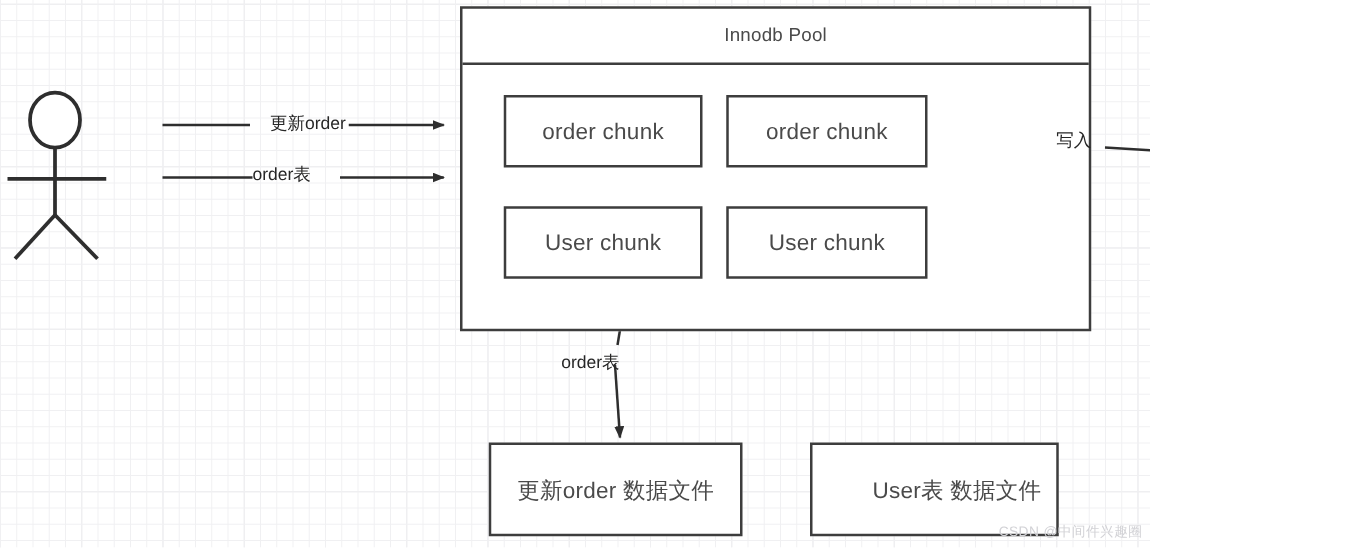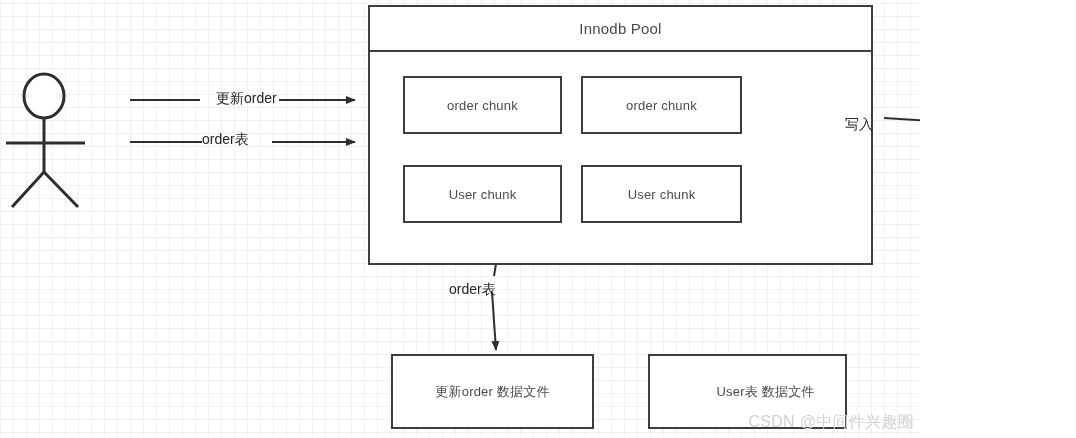--- a/index.html
+++ b/index.html
@@ -32,21 +32,21 @@
     position: absolute;
     box-sizing: border-box;
     border: 2px solid #3d3d3d;
     background: #ffffff;
     display: flex;
     align-items: center;
     justify-content: center;
   }
   .node-label {
     color: #4a4a4a;
-    font-size: 13px;
+    font-size: 18px;
     letter-spacing: .2px;
     white-space: nowrap;
   }
   
   #pool-container {
     position: absolute;
     left: 368px;
     top: 5px;
     width: 505px;
     height: 260px;
@@ -115,28 +115,28 @@
   }
   .edge-label {
     position: absolute;
     color: #262626;
     font-size: 14px;
     white-space: nowrap;
     background: transparent;
   }
   #label-update-order { left: 216px; top: 90px; }
   #label-update-user  { left: 202px; top: 131px; }
-  #label-write        { left: 845px; top: 116px; }
+  #label-write        { left: 845px; top: 104px; }
   #label-flush        { left: 449px; top: 281px; }
 
   #watermark {
     position: absolute;
     right: 6px;
     bottom: 5px;
-    font-size: 16px;
+    font-size: 11px;
     color: #d2d2d6;
     white-space: nowrap;
     letter-spacing: .3px;
   }
 </style>
 </head>
 <body>
 
 <div id="canvas">
 

